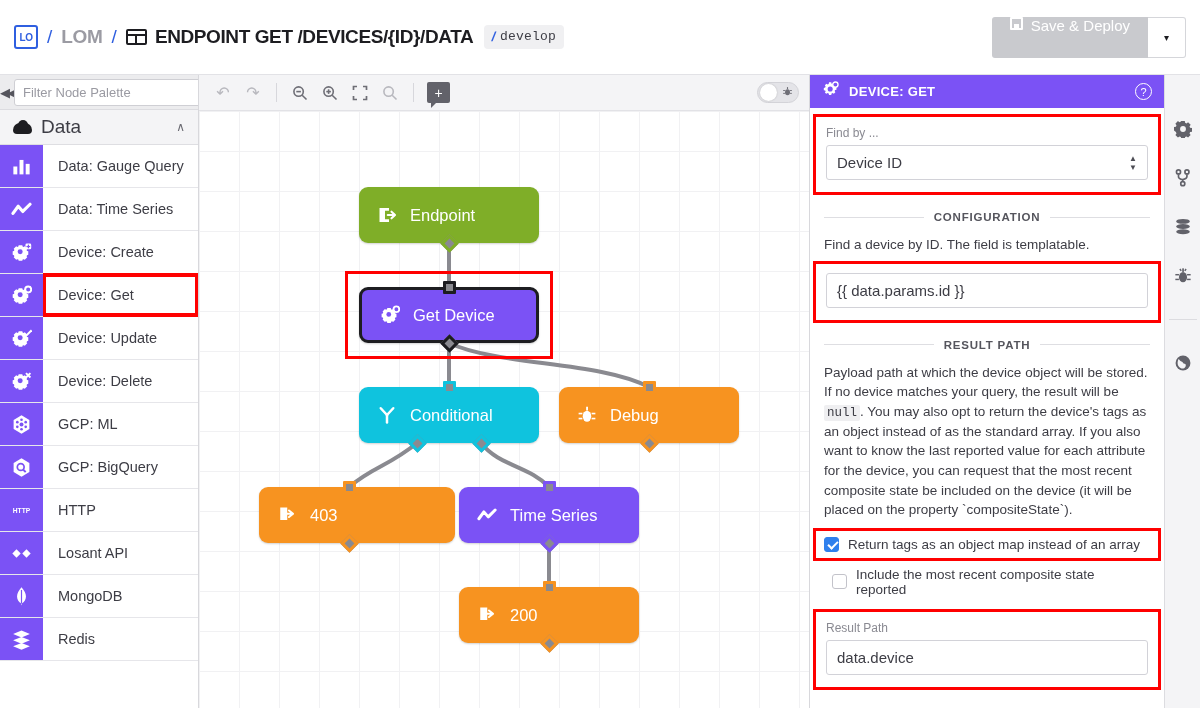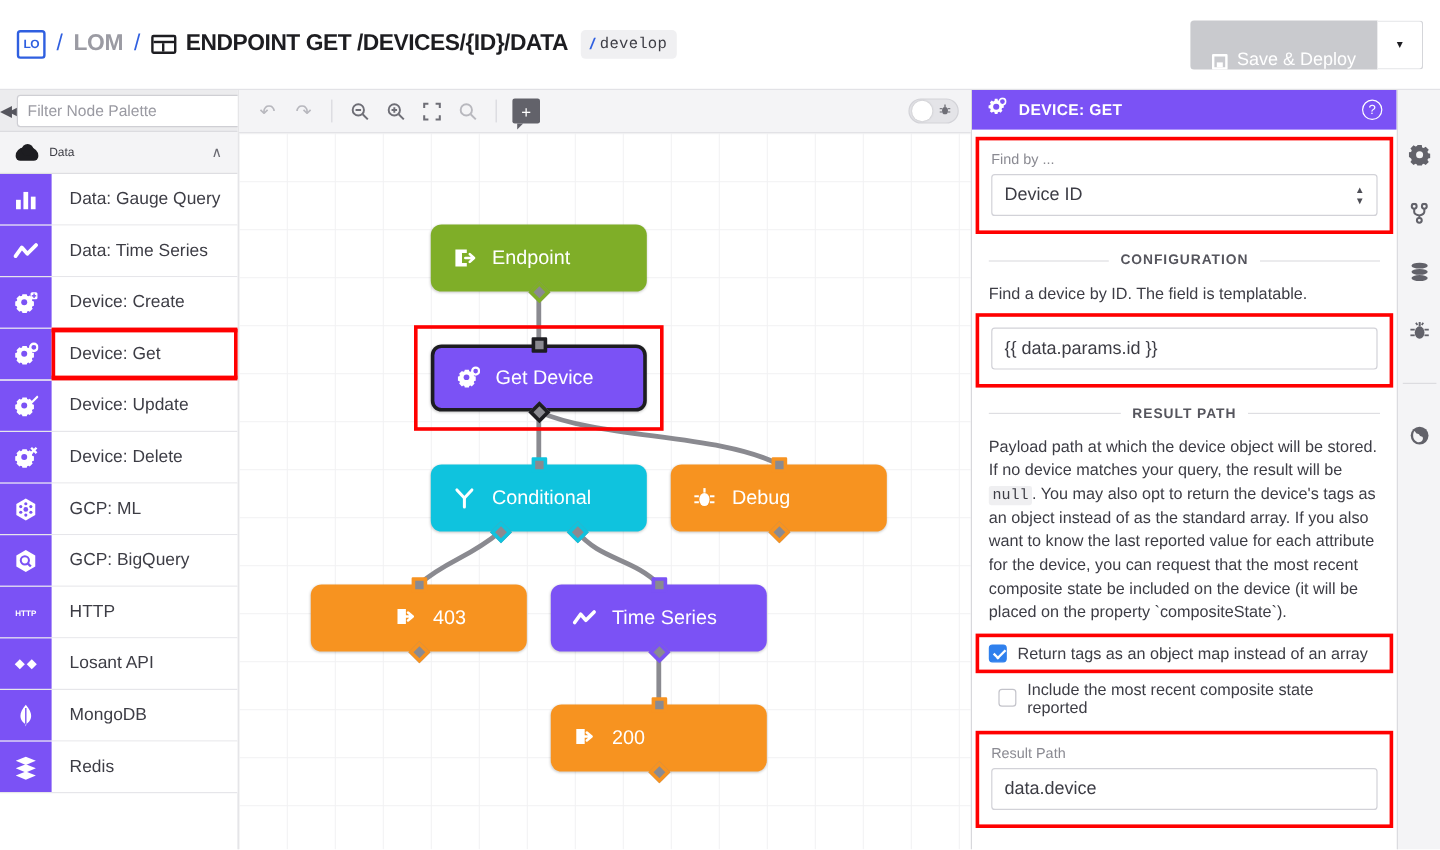--- a/index.html
+++ b/index.html
@@ -45,21 +45,21 @@
     padding: 4px 8px 5px; display: flex; align-items: center; gap: 4px;
   }
   .branch-tag .bname {
     font-family: "Liberation Mono", monospace; font-size: 13px; color: #3d3d45; letter-spacing: 0.2px;
   }
   .branch-glyph { color: #2f5fe0; font-size: 13px; font-weight: 700; transform: skewX(-12deg); }
 
   .deploy-wrap { margin-left: auto; display: flex; height: 41px; }
   .deploy-btn {
     background: #c9cace; color: #fff; border: none; font-size: 15px;
-    padding: 0 18px; display: flex; align-items: flex-end; gap: 8px;
+    padding: 0 18px; display: flex; align-items: flex-start; gap: 8px;
     border-radius: 3px 0 0 3px; cursor: default; white-space: nowrap;
     font-family: "Liberation Sans", sans-serif;
   }
   .deploy-caret {
     width: 38px; background: #fff; border: 1px solid #d5d6da; border-left: none;
     border-radius: 0 3px 3px 0; display: flex; align-items: center; justify-content: center;
     color: #1d1d21; font-size: 10px;
   }
   .save-glyph {
     width: 13px; height: 13px; border: 2px solid #fff; border-radius: 1px; position: relative;
@@ -84,21 +84,21 @@
   .filter-input {
     flex: 1; height: 27px; margin-right: 6px; border: 1px solid #cfcfd4; border-radius: 3px;
     background: #fff; font-size: 13px; color: #9a9aa2; padding: 0 8px;
     font-family: "Liberation Sans", sans-serif;
   }
   .filter-input::placeholder { color: #9a9aa2; }
   .section-head {
     height: 35px; background: #f4f4f6; border-bottom: 1px solid #dedee2;
     display: flex; align-items: center; padding: 0 13px; gap: 9px; cursor: pointer;
   }
-  .section-head .slabel { font-size: 10px; color: #3d3d45; flex: 1; }
+  .section-head .slabel { font-size: 19px; color: #3d3d45; flex: 1; }
   .cloud-icon { width: 19px; height: 14px; position: relative; }
   .cloud-icon::before {
     content:''; position:absolute; left:0; top:3px; width:19px; height:11px;
     background:#1d1d21; border-radius: 7px 7px 4px 4px;
   }
   .cloud-icon::after {
     content:''; position:absolute; left:5px; top:0px; width:10px; height:10px;
     background:#1d1d21; border-radius:50%;
   }
   .chev-up { color: #6a6a72; font-size: 12px; }
@@ -517,21 +517,21 @@
               <rect x="1.3" y="6.2" width="3" height="1.3"></rect>
               <rect x="11.7" y="6.2" width="3" height="1.3"></rect>
               <rect x="1.3" y="10.2" width="3" height="1.3"></rect>
               <rect x="11.7" y="10.2" width="3" height="1.3"></rect>
             </svg>
           </span>
           <span class="nlabel">Debug</span>
         </div>
         <div class="port in" style="left: 443.5px; top: 269.5px; border-color: rgb(247, 147, 32);"></div>
         <div class="port out" style="left: 443.5px; top: 325.5px; border-color: rgb(247, 147, 32);"></div>
-        <div class="node" style="left: 60px; top: 376px; width: 180px; height: 56px; background: rgb(247, 147, 32); justify-content: center;">
+        <div class="node" style="left: 60px; top: 376px; width: 196px; height: 56px; background: rgb(247, 147, 32);">
           <span class="nicon">
             <svg width="20" height="20" viewBox="0 0 16 16" fill="#fff">
               <path d="M2.6 2h5.6v10H2.6z"></path>
               <path d="M5.4 7h7M9.6 4.4L12.8 7l-3.2 2.6" stroke="#fff" stroke-width="1.7" fill="none" stroke-linecap="round" stroke-linejoin="round"></path>
             </svg>
           </span>
           <span class="nlabel">403</span>
         </div>
         <div class="port in" style="left: 143.5px; top: 369.5px; border-color: rgb(247, 147, 32);"></div>
         <div class="port out" style="left: 143.5px; top: 425.5px; border-color: rgb(247, 147, 32);"></div>

